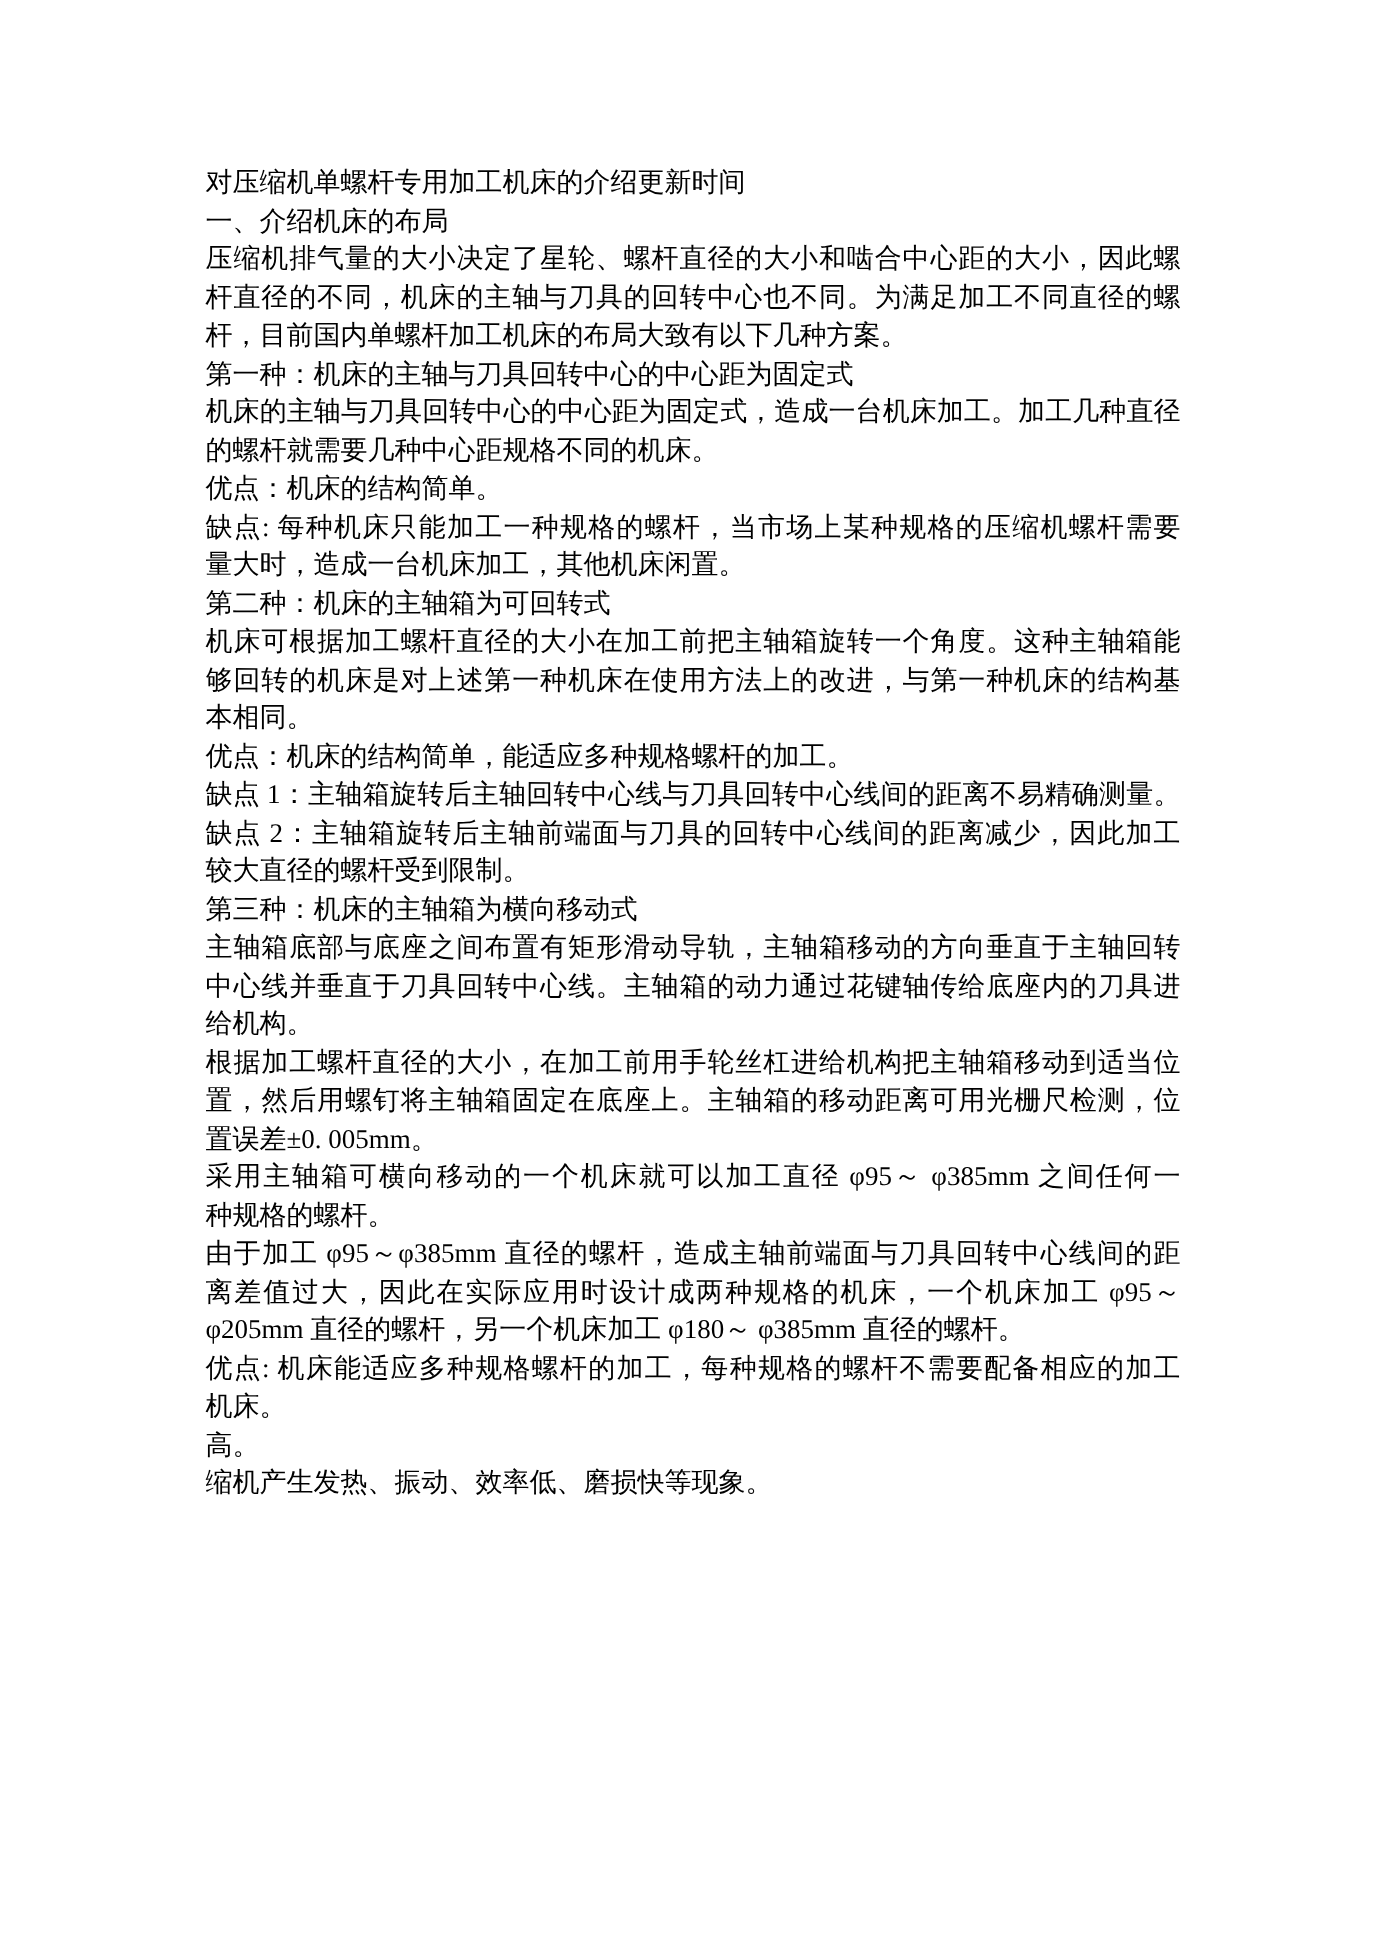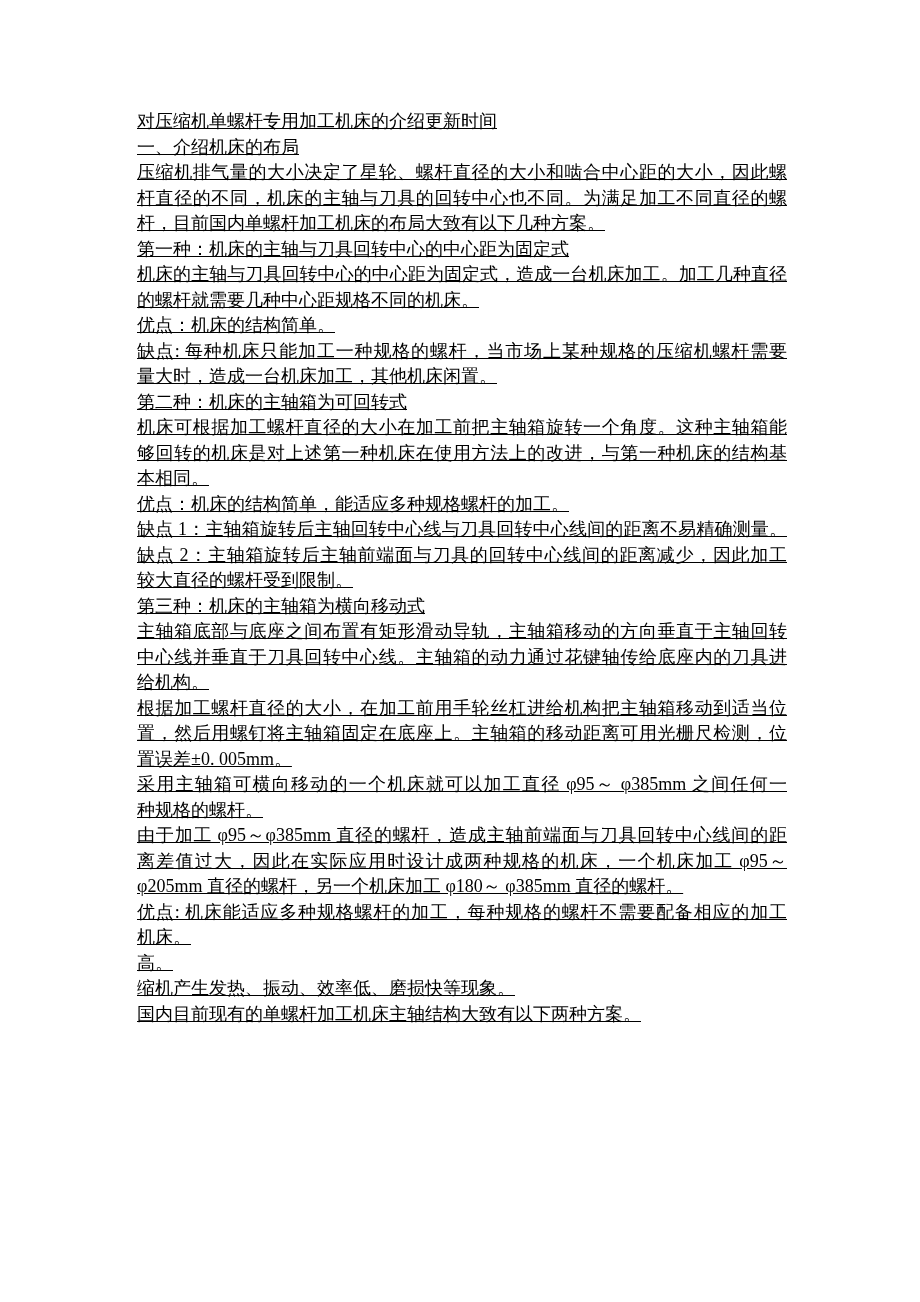--- a/index.html
+++ b/index.html
@@ -23,21 +23,20 @@
     font-size: 18px;
     line-height: 25.5px;
     color: #000000;
     -webkit-font-smoothing: antialiased;
   }
   .ln {
     height: 25.5px;
     overflow: visible;
     white-space: pre-wrap;
     text-align: left;
-    text-decoration: underline;
   }
   .ln.j {
     text-align: justify;
     text-align-last: justify;
   }
 </style>
 </head>
 <body>
 
 <div class="page">
@@ -70,15 +69,14 @@
     <div class="ln">置误差±0. 005mm。</div>
     <div class="ln j">采用主轴箱可横向移动的一个机床就可以加工直径 φ95～ φ385mm 之间任何一</div>
     <div class="ln">种规格的螺杆。</div>
     <div class="ln j">由于加工 φ95～φ385mm 直径的螺杆，造成主轴前端面与刀具回转中心线间的距</div>
     <div class="ln j">离差值过大，因此在实际应用时设计成两种规格的机床，一个机床加工 φ95～</div>
     <div class="ln">φ205mm 直径的螺杆，另一个机床加工 φ180～ φ385mm 直径的螺杆。</div>
     <div class="ln j">优点: 机床能适应多种规格螺杆的加工，每种规格的螺杆不需要配备相应的加工</div>
     <div class="ln">机床。</div>
     <div class="ln">高。</div>
     <div class="ln">缩机产生发热、振动、效率低、磨损快等现象。</div>
-    <div class="ln">国内目前现有的单螺杆加工机床主轴结构大致有以下两种方案。</div>
   </div>
 </div>
 
 </body></html>

